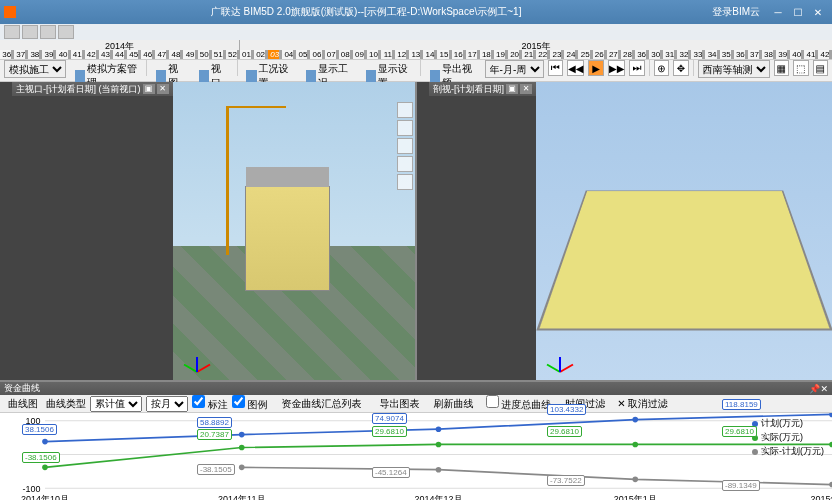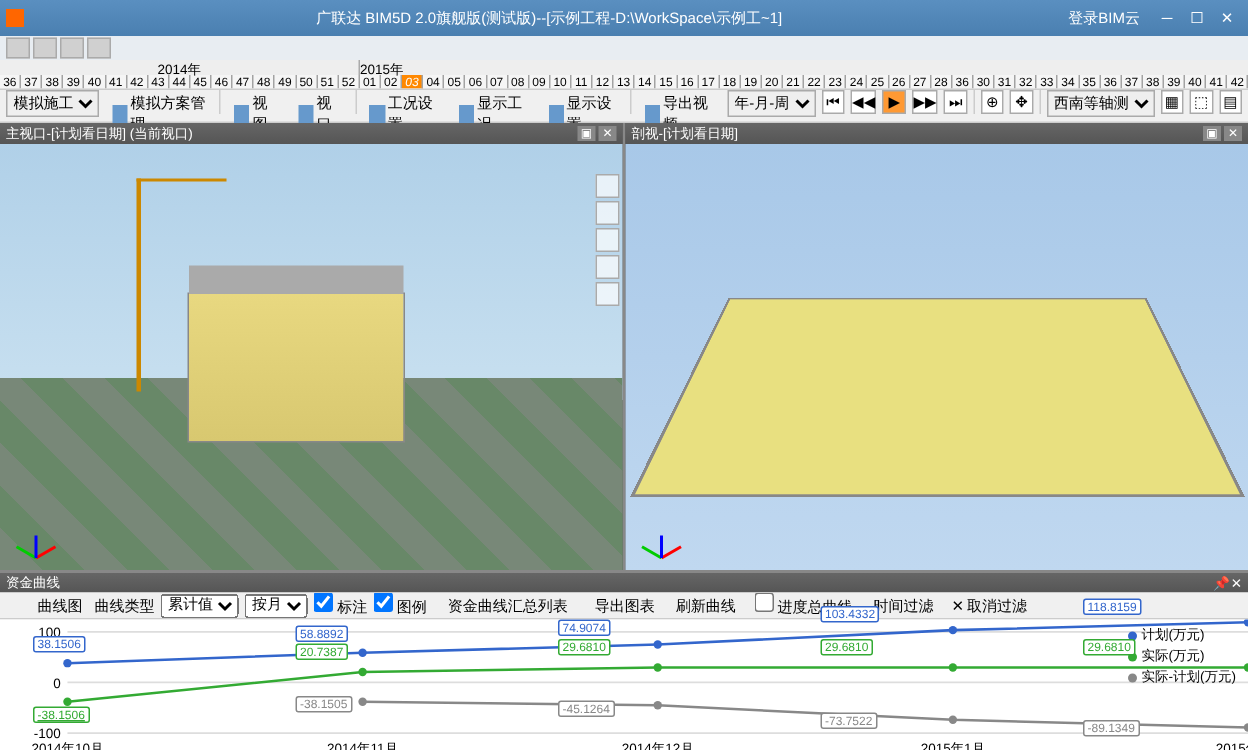--- a/index.html
+++ b/index.html
@@ -9,32 +9,32 @@
 .titlebar .app-icon { width: 12px; height: 12px; background: #ff6600; margin-right: 4px; }
 .titlebar .title { flex: 1; text-align: center; font-size: 10px; }
 .titlebar .login { font-size: 10px; margin-right: 8px; }
 .titlebar .winbtn { width: 20px; height: 14px; display: inline-flex; align-items: center; justify-content: center; cursor: pointer; }
 
 .menubar { height: 16px; background: #e8edf2; display: flex; align-items: center; padding-left: 4px; gap: 2px; }
 .menubar .menu-icon { width: 16px; height: 14px; background: #d0d0d0; border: 1px solid #aaa; }
 
 .timeline { height: 20px; background: #f5f5f5; border-bottom: 1px solid #ccc; display: flex; font-size: 9px; overflow: hidden; }
 .timeline .weeks { height: 10px; display: flex; font-size: 8px; }
-.timeline .wk { width: 15px; text-align: center; border-right: 1px solid #a3a3a3; }
+.timeline .wk { width: 15px; text-align: right; border-right: 3px solid #a3a3a3; }
 .timeline .wk.today { background: #ff8800; color: #fff; font-style: italic; }
 
 .toolbar { height: 22px; background: #f0f0f0; border-bottom: 1px solid #ccc; display: flex; align-items: flex-start; padding: 0 4px; gap: 4px; font-size: 10px; }
 .toolbar select { font-size: 10px; height: 18px; border: 1px solid #aaa; }
 .toolbar .btn { padding: 1px 4px; border: 1px solid transparent; display: inline-flex; align-items: center; gap: 2px; cursor: pointer; }
 .toolbar .sep { width: 1px; height: 16px; background: #ccc; }
 .toolbar .ico { width: 12px; height: 12px; background: #6699cc; display: inline-block; }
 .toolbar .playbtn { width: 18px; height: 16px; border: 1px solid #aaa; background: #fff; display: inline-flex; align-items: center; justify-content: center; cursor: pointer; }
 
 .viewarea { height: 298px; display: flex; gap: 2px; background: #888; }
-.viewport { flex: 1; display: flex; flex-direction: column; background: #444; }
+.viewport { flex: 1; display: flex; flex-direction: row; background: #444; padding-left: 12px; }
 .vp-header { height: 14px; background: linear-gradient(#666,#555); color: #fff; font-size: 9px; display: flex; align-items: center; padding: 0 4px; }
 .vp-header .vp-title { flex: 1; }
 .vp-header .vp-btn { width: 12px; height: 10px; background: #888; margin-left: 2px; cursor: pointer; font-size: 8px; text-align: center; line-height: 10px; }
 .vp-canvas { flex: 1; position: relative; background: linear-gradient(#a8c8e8,#c0d8f0); overflow: hidden; }
 .vp-canvas.left { background: linear-gradient(#b0d0e8 0%, #c8e0f0 60%, #889888 60%, #6a8a6a 100%); }
 .vp-building { position: absolute; left: 30%; top: 35%; width: 35%; height: 35%; background: linear-gradient(#e8d880,#d8c870); border: 1px solid #888; }
 .vp-building::before { content:""; position:absolute; top:-20%; left:0; right:0; height:20%; background:#aaa; }
 .vp-crane { position: absolute; left: 22%; top: 8%; width: 3px; height: 50%; background: #cc8800; }
 .vp-crane::before { content:""; position:absolute; top:0; left:0; width: 60px; height: 2px; background:#cc8800; }
 .vp-ground { position:absolute; bottom:0; left:0; right:0; height:45%; background: repeating-linear-gradient(45deg,#788878,#788878 20px,#688868 20px,#688868 40px); }
@@ -43,21 +43,21 @@
 .vp-axis .ax { position:absolute; left:15px; bottom:0; width:2px; height:15px; transform-origin: bottom; }
 .vp-axis .ax.x { background:#f00; transform: rotate(60deg); }
 .vp-axis .ax.y { background:#0c0; transform: rotate(-60deg); }
 .vp-axis .ax.z { background:#00f; }
 .vp-sidetools { position:absolute; right:2px; top:20px; width:16px; display:flex; flex-direction:column; gap:2px; }
 .vp-sidetools .t { width:16px; height:16px; background:rgba(255,255,255,.7); border:1px solid #aaa; cursor:pointer; }
 
 .chartpanel { height: 120px; background: #f8f8f8; border-top: 2px solid #888; display: flex; flex-direction: column; }
 .cp-header { height: 14px; background: linear-gradient(#666,#555); color:#fff; font-size:9px; display:flex; align-items:center; padding:0 4px; }
 .cp-header .cp-title { flex:1; }
-.cp-toolbar { height: 20px; background:#f0f0f0; border-bottom:1px solid #ccc; display:flex; align-items:center; gap:4px; padding:0 21px; font-size:10px; }
+.cp-toolbar { height: 20px; background:#f0f0f0; border-bottom:1px solid #ccc; display:flex; align-items:center; gap:4px; padding:0 4px; font-size:10px; }
 .cp-toolbar select { font-size:10px; height:16px; }
 .cp-toolbar .btn { padding:1px 4px; cursor:pointer; display:inline-flex; align-items:center; gap:2px; }
 .cp-chart { flex:1; position:relative; background:#fff; }
 .cp-svg { width:100%; height:100%; }
 .cp-legend { position:absolute; right:8px; top:4px; font-size:9px; }
 .cp-legend .lg { display:flex; align-items:center; gap:3px; margin-bottom:1px; }
 .cp-legend .dot { width:6px; height:6px; border-radius:50%; }
 
 .tabbar { height: 16px; background:#e0e0e0; display:flex; font-size:9px; border-top:1px solid #aaa; }
 .tabbar .tab { padding: 1px 8px; border-right:1px solid #aaa; cursor:pointer; }
@@ -81,21 +81,21 @@
   <span class="menu-icon"></span>
   <span class="menu-icon"></span>
   <span class="menu-icon"></span>
   <span class="menu-icon"></span>
 </div>
 
 <div class="timeline">
   <div id="tl-root" style="display:flex;flex-direction:column;width:100%;">
     <div style="display:flex;height:10px;">
       <div style="width:240px;text-align:center;border-right:1px solid #aaa;background:#eee;">2014年</div>
-      <div style="flex:1;text-align:left;background:#eee;">2015年</div>
+      <div style="flex:1;text-align:center;background:#eee;">2015年</div>
     </div>
     <div id="tl-weeks" class="weeks">
         <div class="wk">36</div>
         <div class="wk">37</div>
         <div class="wk">38</div>
         <div class="wk">39</div>
         <div class="wk">40</div>
         <div class="wk">41</div>
         <div class="wk">42</div>
         <div class="wk">43</div>
@@ -327,21 +327,21 @@
           <span class="dot" style="background:#888"></span>
           <span>实际-计划(万元)</span>
         </div>
     </div>
     <div id="chart-labels">
         <div class="datalabel" style="left: 22px; top: 10.5548px; border-color: rgb(51, 102, 204); color: rgb(51, 102, 204);">38.1506</div>
         <div class="datalabel" style="left: 197px; top: 4.33324px; border-color: rgb(51, 102, 204); color: rgb(51, 102, 204);">58.8892</div>
         <div class="datalabel" style="left: 372px; top: -0.47222px; border-color: rgb(51, 102, 204); color: rgb(51, 102, 204);">74.9074</div>
         <div class="datalabel" style="left: 547px; top: -9.02996px; border-color: rgb(51, 102, 204); color: rgb(51, 102, 204);">103.4332</div>
         <div class="datalabel" style="left: 722px; top: -13.6448px; border-color: rgb(51, 102, 204); color: rgb(51, 102, 204);">118.8159</div>
-        <div class="datalabel" style="left: 22px; top: 58px; border-color: rgb(51, 170, 51); color: rgb(51, 170, 51); text-decoration: underline;">-38.1506</div>
+        <div class="datalabel" style="left: 22px; top: 39px; border-color: rgb(51, 170, 51); color: rgb(51, 170, 51);">-38.1506</div>
         <div class="datalabel" style="left: 197px; top: 15.7784px; border-color: rgb(51, 170, 51); color: rgb(51, 170, 51);">20.7387</div>
         <div class="datalabel" style="left: 372px; top: 13.0957px; border-color: rgb(51, 170, 51); color: rgb(51, 170, 51);">29.6810</div>
         <div class="datalabel" style="left: 547px; top: 13.0957px; border-color: rgb(51, 170, 51); color: rgb(51, 170, 51);">29.6810</div>
         <div class="datalabel" style="left: 722px; top: 13.0957px; border-color: rgb(51, 170, 51); color: rgb(51, 170, 51);">29.6810</div>
         <div class="datalabel" style="left: 197px; top: 51.4451px; border-color: rgb(136, 136, 136); color: rgb(136, 136, 136);">-38.1505</div>
         <div class="datalabel" style="left: 372px; top: 53.5379px; border-color: rgb(136, 136, 136); color: rgb(136, 136, 136);">-45.1264</div>
         <div class="datalabel" style="left: 547px; top: 62.1257px; border-color: rgb(136, 136, 136); color: rgb(136, 136, 136);">-73.7522</div>
         <div class="datalabel" style="left: 722px; top: 66.7405px; border-color: rgb(136, 136, 136); color: rgb(136, 136, 136);">-89.1349</div>
       </div>
   </div>

